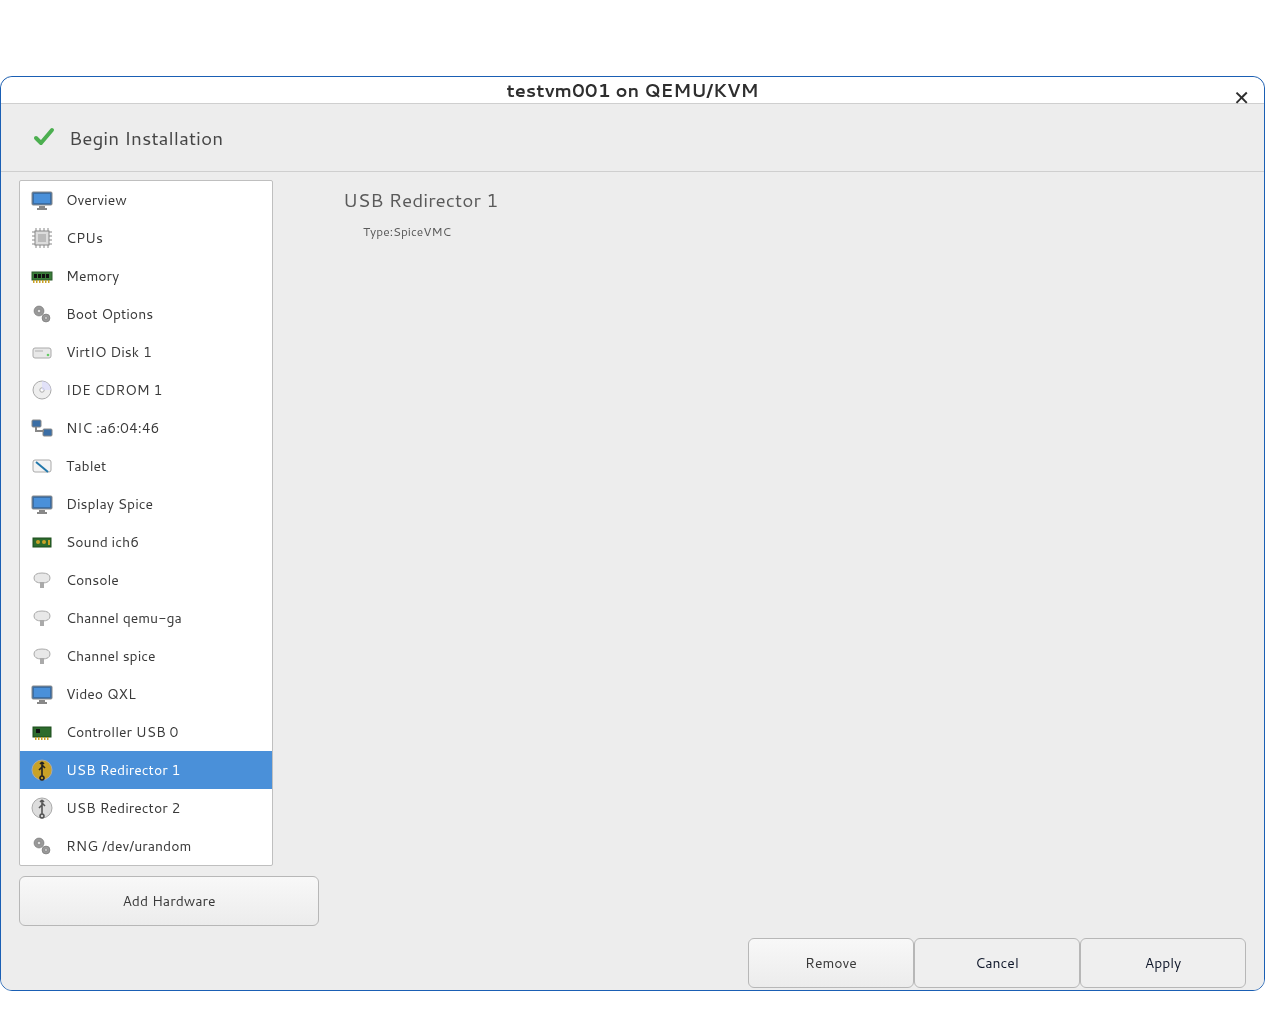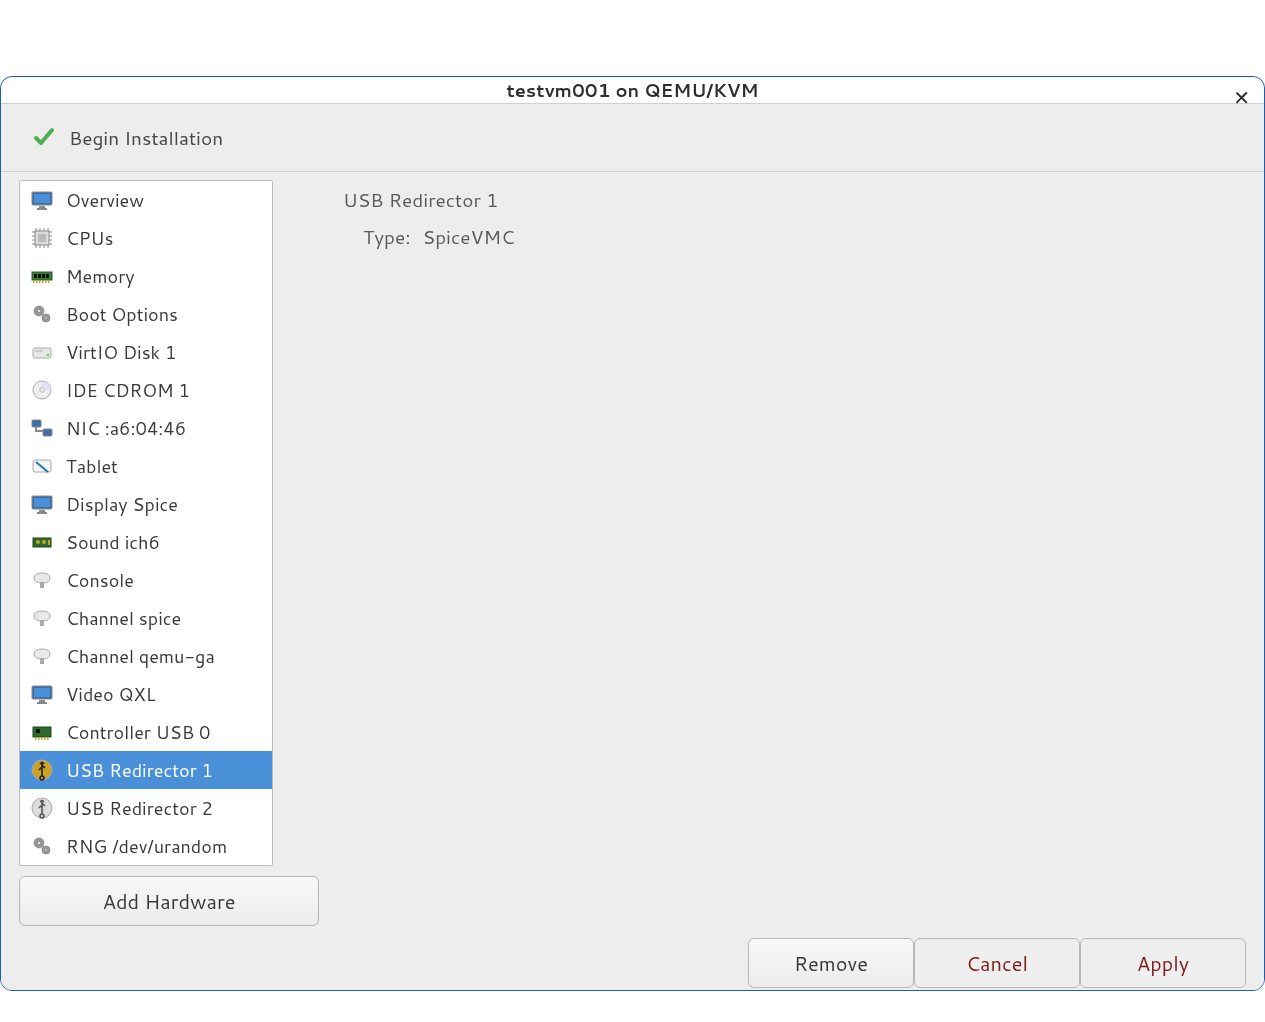--- a/index.html
+++ b/index.html
@@ -44,45 +44,45 @@
 .sidebar{
   width:254px;box-sizing:border-box;
   background:#fff;border:1px solid #bfbfbf;border-radius:2px;
   overflow:auto;
   flex:1;
 }
 .sb-item{
   display:flex;align-items:center;gap:10px;
   padding:5px 8px;cursor:pointer;white-space:nowrap;
 }
-.sb-item .sb-label{font-size:18px;color:#3a3a3a;}
+.sb-item .sb-label{font-size:14px;color:#3a3a3a;}
 .sb-item.selected{background:#4a90d9;}
 .sb-item.selected .sb-label{color:#fff;}
 .sb-icon{width:28px;height:28px;display:inline-flex;align-items:center;justify-content:center;
   flex:0 0 28px;}
 
 .detail{flex:1;padding:6px 6px;}
 .detail-title{font-size:19px;color:#5a5a5a;margin:0 0 10px 0;}
-.detail-row{display:flex;gap:12px;font-size:19px;color:#5a5a5a;margin-left:20px;}
+.detail-row{display:flex;font-size:12px;color:#5a5a5a;margin-left:20px;}
 .detail-row .k{color:#5a5a5a;}
 
 .footer{
   display:flex;align-items:center;
   padding:12px 18px 18px 18px;
 }
 .footer .spacer{flex:1;}
 .btn{
   min-width:120px;height:48px;padding:0 22px;
   display:inline-flex;align-items:center;justify-content:center;
   border:1px solid #b7b7b7;border-radius:6px;
   background:linear-gradient(#f8f8f8,#ececec);
-  color:#3a3a3a;font-size:20px;cursor:pointer;
+  color:#3a3a3a;font-size:14px;cursor:pointer;
   user-select:none;
 }
-.btn.disabled{color:#7f1d1d;cursor:default;background:#efefef;}
+.btn.disabled{color:#0f172a;cursor:default;background:#efefef;}
 .btn.addhw{min-width:254px;}
 </style>
 </head>
 <body>
 
 <div class="window">
 
   <div class="titlebar">
     <span class="title">testvm001 on QEMU/KVM</span>
     <span class="close">✕</span>
@@ -247,30 +247,30 @@
                 </span>
                 <span class="sb-label">Console</span>
               </div>
               <div class="sb-item">
                 <span class="sb-icon">
                   <svg width="24" height="24" viewBox="0 0 24 24">
                     <path d="M4 10 q0 -5 8 -5 q8 0 8 5 q0 5 -8 5 q-8 0 -8 -5 Z" fill="#e8e8e8" stroke="#aaa"></path>
                     <rect x="10" y="14" width="4" height="6" fill="#aaa"></rect>
                   </svg>
                 </span>
-                <span class="sb-label">Channel spice</span>
+                <span class="sb-label">Channel qemu-ga</span>
               </div>
               <div class="sb-item">
                 <span class="sb-icon">
                   <svg width="24" height="24" viewBox="0 0 24 24">
                     <path d="M4 10 q0 -5 8 -5 q8 0 8 5 q0 5 -8 5 q-8 0 -8 -5 Z" fill="#e8e8e8" stroke="#aaa"></path>
                     <rect x="10" y="14" width="4" height="6" fill="#aaa"></rect>
                   </svg>
                 </span>
-                <span class="sb-label">Channel qemu-ga</span>
+                <span class="sb-label">Channel spice</span>
               </div>
               <div class="sb-item">
                 <span class="sb-icon">
                   <svg width="24" height="24" viewBox="0 0 24 24">
                     <rect x="2" y="4" width="20" height="13" rx="1" fill="#3b6ea5" stroke="#888"></rect>
                     <rect x="4" y="6" width="16" height="9" fill="#4a90d9"></rect>
                     <rect x="9" y="18" width="6" height="2" fill="#888"></rect>
                     <rect x="7" y="20" width="10" height="2" fill="#888"></rect>
                   </svg>
                 </span>

